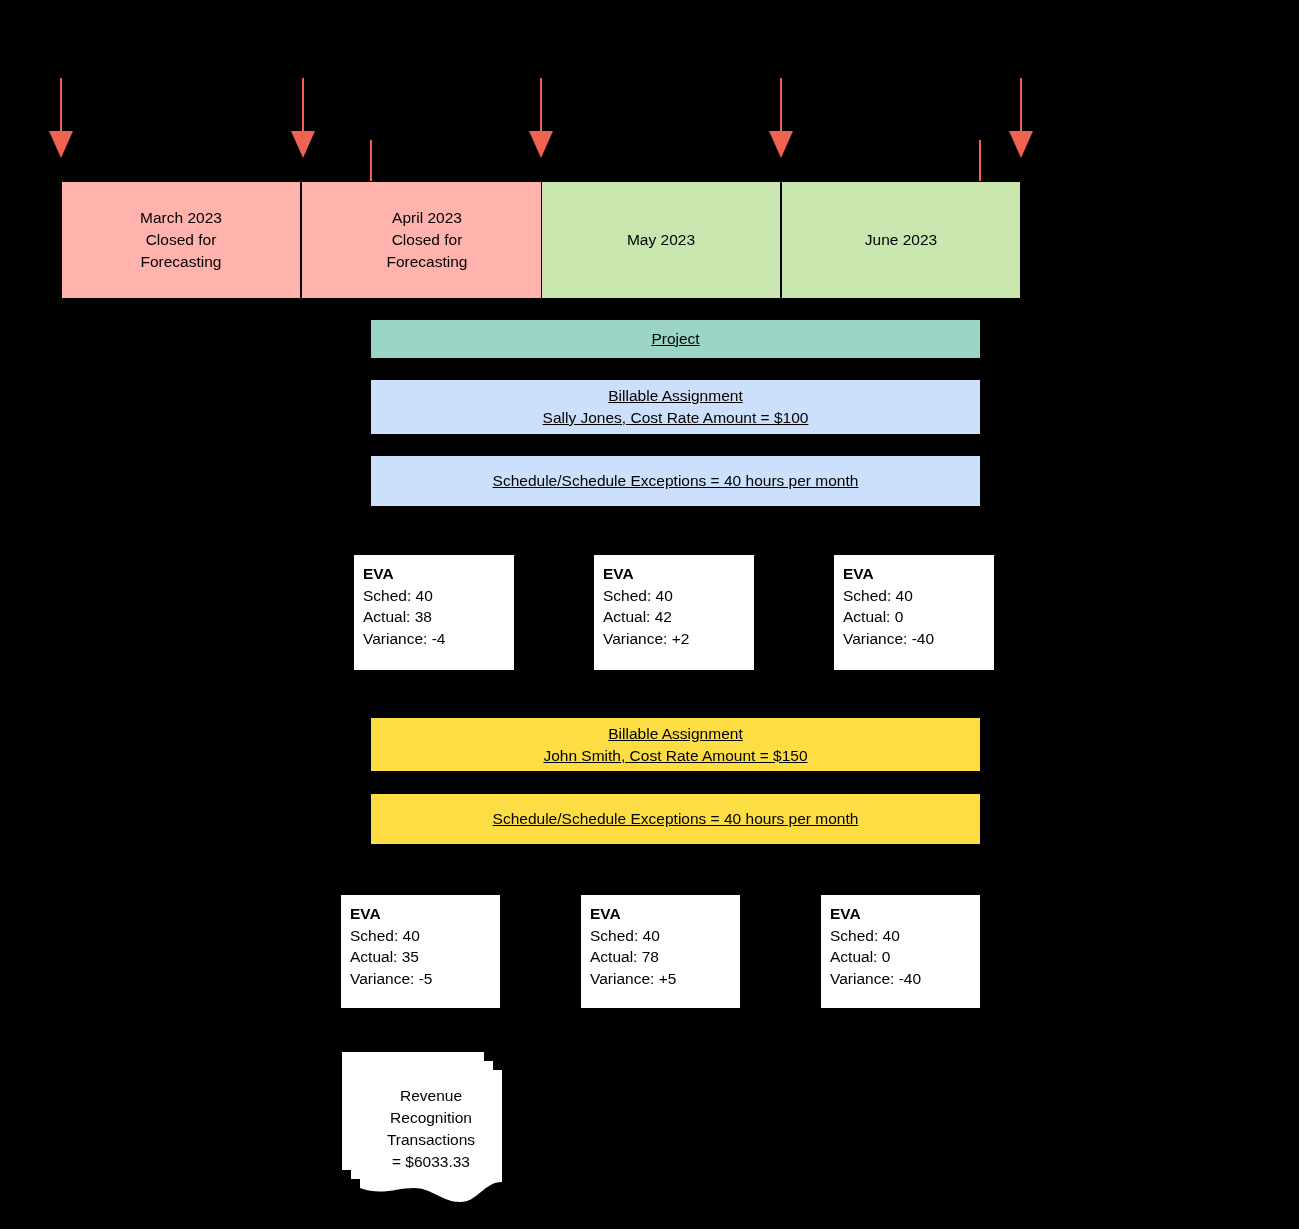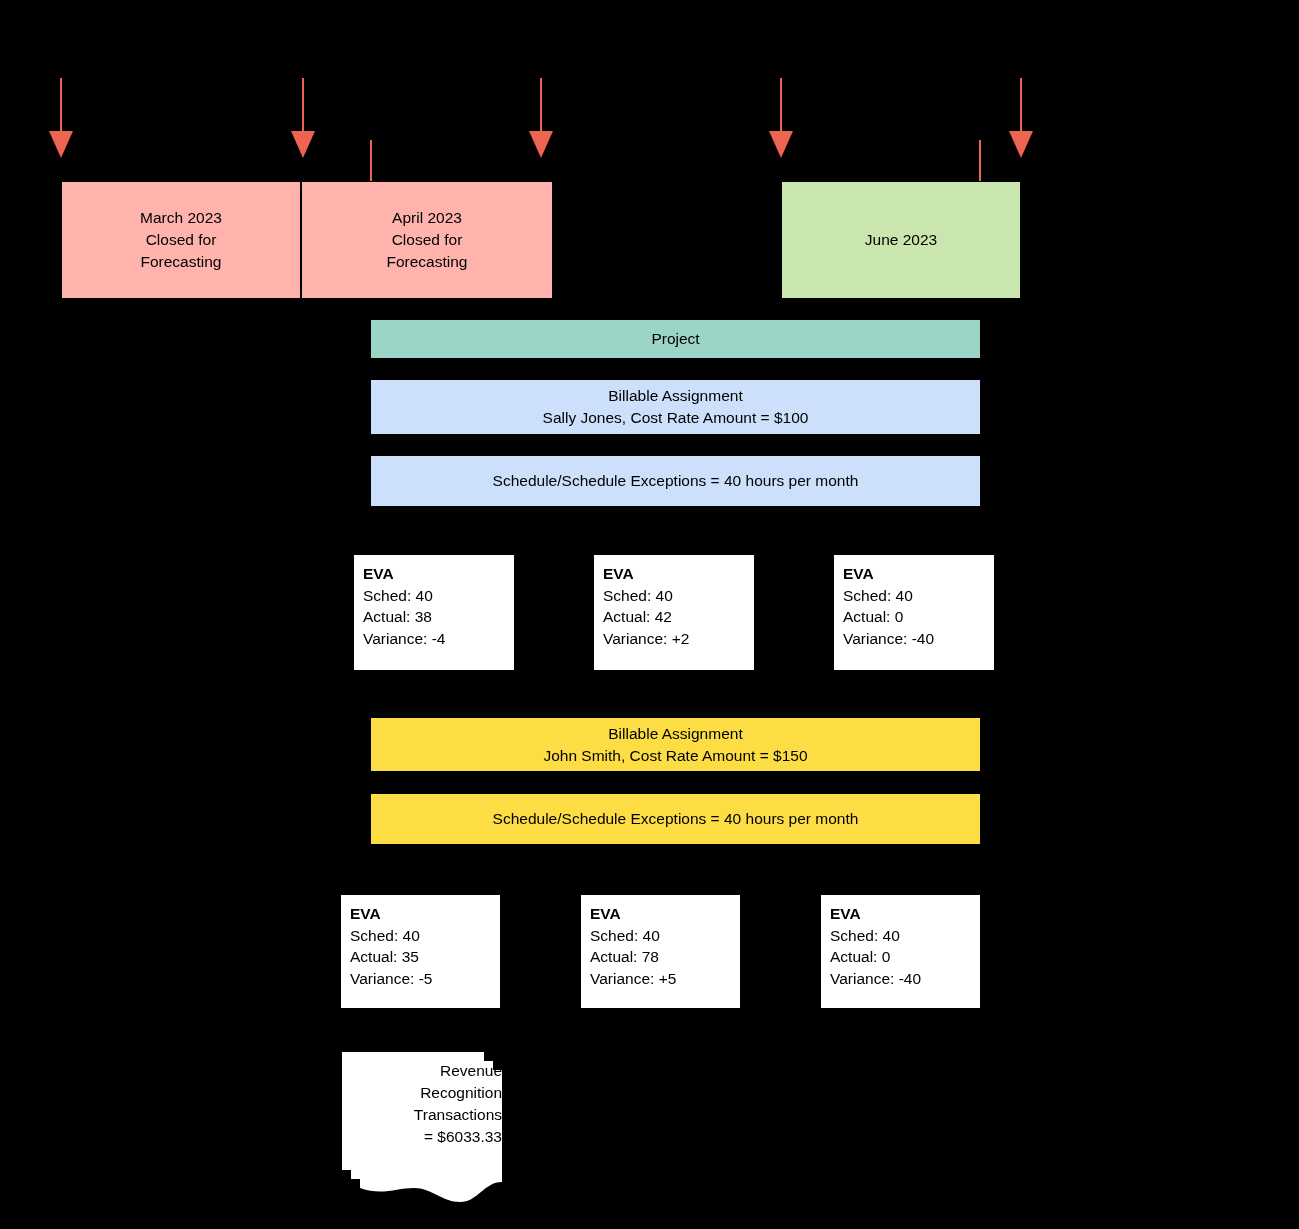--- a/index.html
+++ b/index.html
@@ -59,20 +59,21 @@
     position: absolute;
     box-sizing: border-box;
     display: flex;
     align-items: center;
     justify-content: center;
     text-align: center;
     color: #000000;
     font-size: 15.5px;
     line-height: 22px;
     white-space: pre-line;
+    text-decoration: underline;
   }
 
   
   .eva-box {
     position: absolute;
     box-sizing: border-box;
     background: #ffffff;
     color: #000000;
     padding: 8px 0 0 9px;
     font-size: 15.5px;
@@ -102,23 +103,23 @@
     position: absolute;
     left: 18px;
     top: 18px;
     width: 142px;
     height: 132px;
   }
   #doc-stack .doc-front svg { display: block; }
   #doc-stack .doc-text {
     position: absolute;
     left: 18px;
-    top: 8px;
+    top: 33px;
     width: 142px;
-    text-align: right;
+    text-align: center;
     color: #000000;
     font-size: 15.5px;
     line-height: 22px;
     white-space: pre-line;
   }
 </style>
 </head>
 <body>
 
 <div id="canvas">
@@ -159,20 +160,21 @@
   </div>
 
   <div class="month-cell" style="left:61px; top:181px; width:240px; height:118px; background:#ffb3ac;">March 2023
 Closed for
 Forecasting</div>
 
   <div class="month-cell" style="left:301px; top:181px; width:252px; height:118px; background:#ffb3ac;">April 2023
 Closed for
 Forecasting</div>
 
+  <div class="month-cell" style="left:541px; top:181px; width:240px; height:118px; background:#c8e6ae;">May 2023</div>
 
   <div class="month-cell" style="left:781px; top:181px; width:240px; height:118px; background:#c8e6ae;">June 2023</div>
 
 
   <div class="bar" style="left:371px; top:320px; width:609px; height:38px; background:#9ad5c8;">Project</div>
 
   <div class="bar" style="left:371px; top:380px; width:609px; height:54px; background:#cce0fb;">Billable Assignment
 Sally Jones, Cost Rate Amount = $100</div>
 
   <div class="bar" style="left:371px; top:456px; width:609px; height:50px; background:#cce0fb;">Schedule/Schedule Exceptions = 40 hours per month</div>

